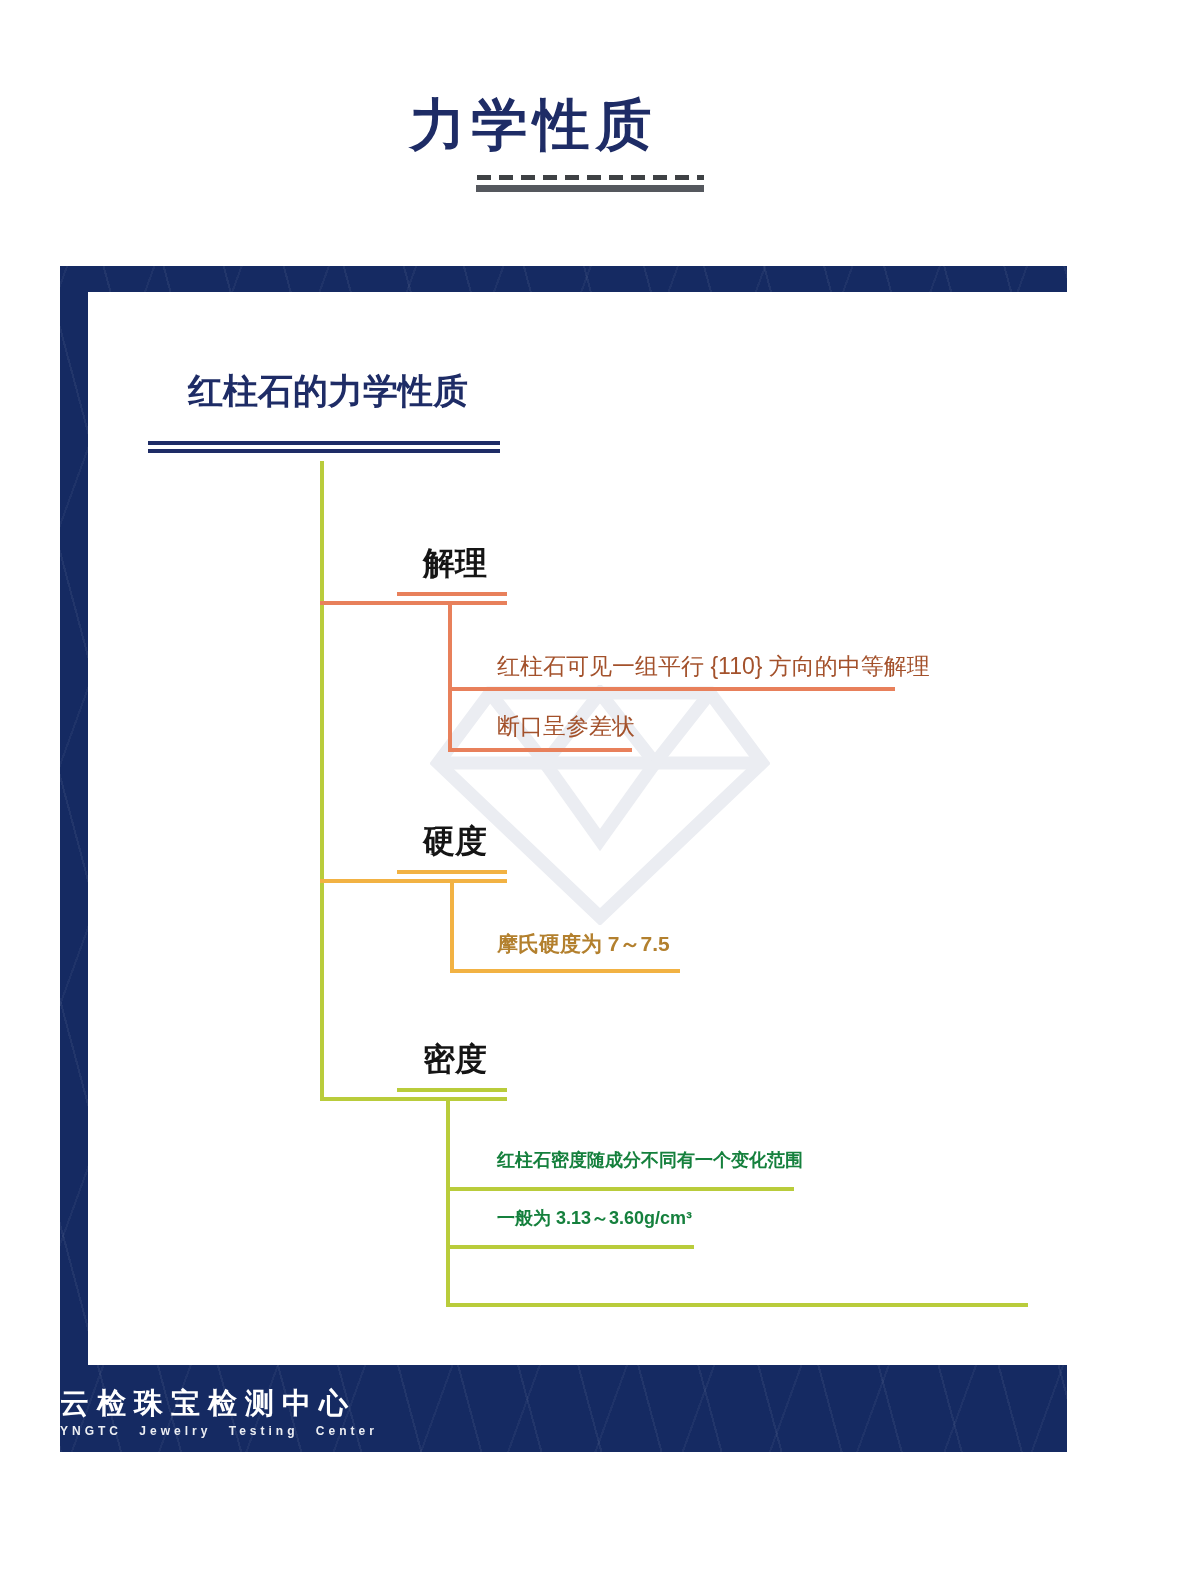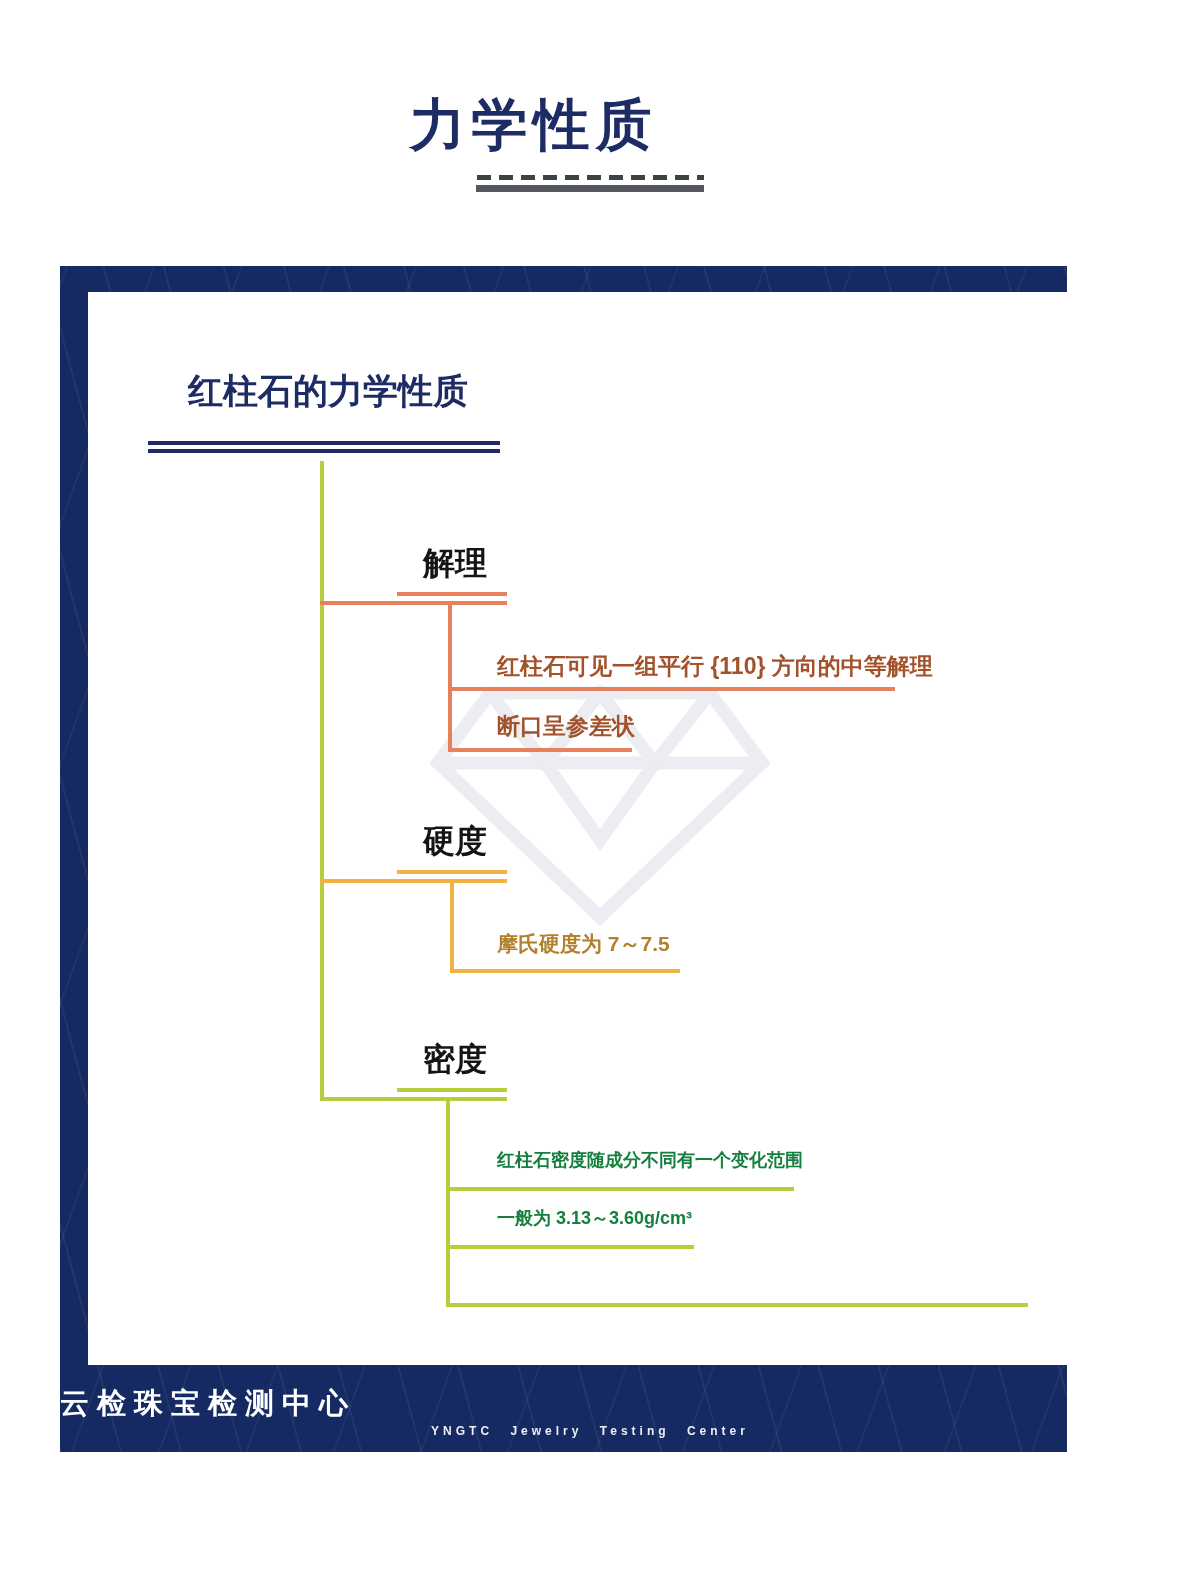--- a/index.html
+++ b/index.html
@@ -34,32 +34,32 @@
   .u1{top:441px;} .u2{top:449px;}
 
   .trunk{left:320px;top:461px;width:4px;height:640px;background:#B9CC3B;}
 
   .node-label{font-size:32px;font-weight:700;color:#151515;}
   .hline{height:4px;}
   .vline{width:4px;}
 
   
   .c-line{background:#E8805B;}
-  .c-text{font-size:23px;font-weight:700;color:#A3512B;white-space:nowrap;}
+  .c-text{font-size:23px;font-weight:400;color:#A3512B;white-space:nowrap;}
   
   .h-line{background:#F2B243;}
   .h-text{font-size:21px;font-weight:700;color:#B3802E;white-space:nowrap;}
   
   .d-line{background:#B9CC3B;}
   .d-text{font-size:18px;font-weight:700;color:#15803d;white-space:nowrap;}
 
   
   .footer-cn{left:60px;top:1384px;width:1060px;text-align:left;
     font-size:29px;font-weight:700;color:#ffffff;letter-spacing:8px;}
-  .footer-en{left:60px;top:1424px;width:1060px;text-align:center;
+  .footer-en{left:60px;top:1424px;width:1060px;
     font-size:12px;font-weight:700;color:rgba(255,255,255,0.92);letter-spacing:4px;word-spacing:10px;}
 </style>
 </head>
 <body>
 
 <div class="page">
 
   <div class="main-title">力学性质</div>
   <div class="title-dashes"></div>
   <div class="title-bar"></div>

